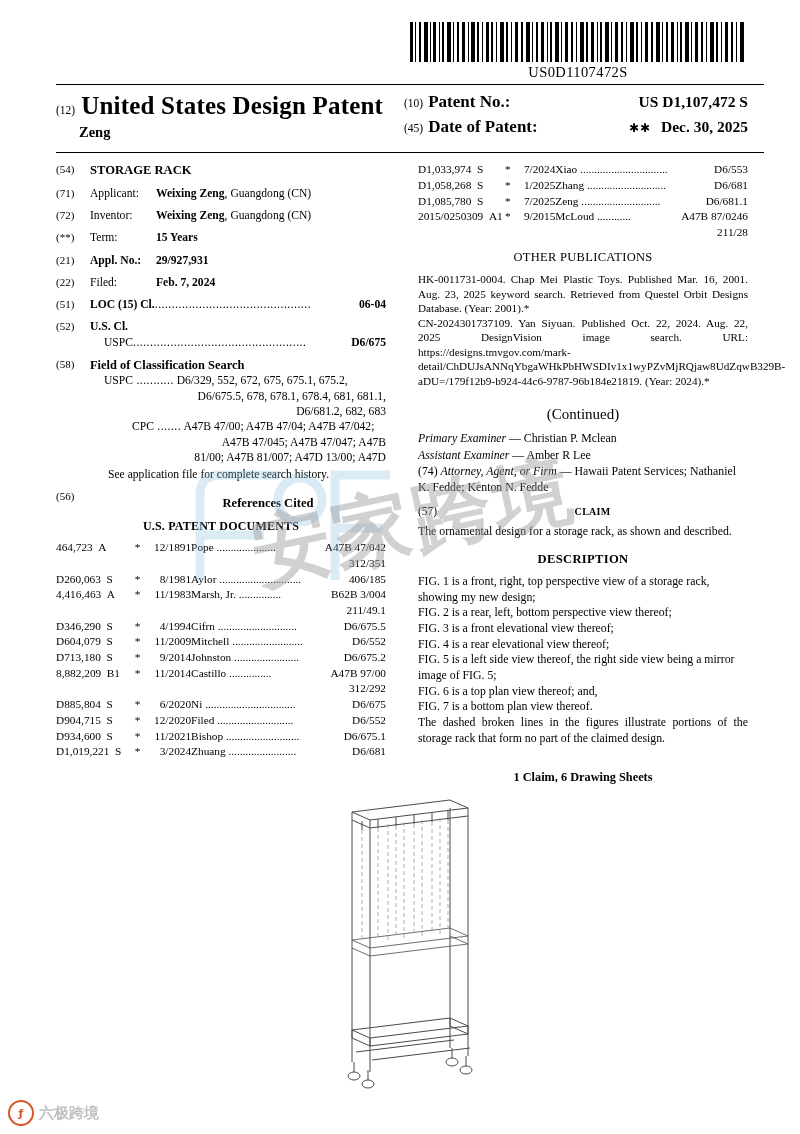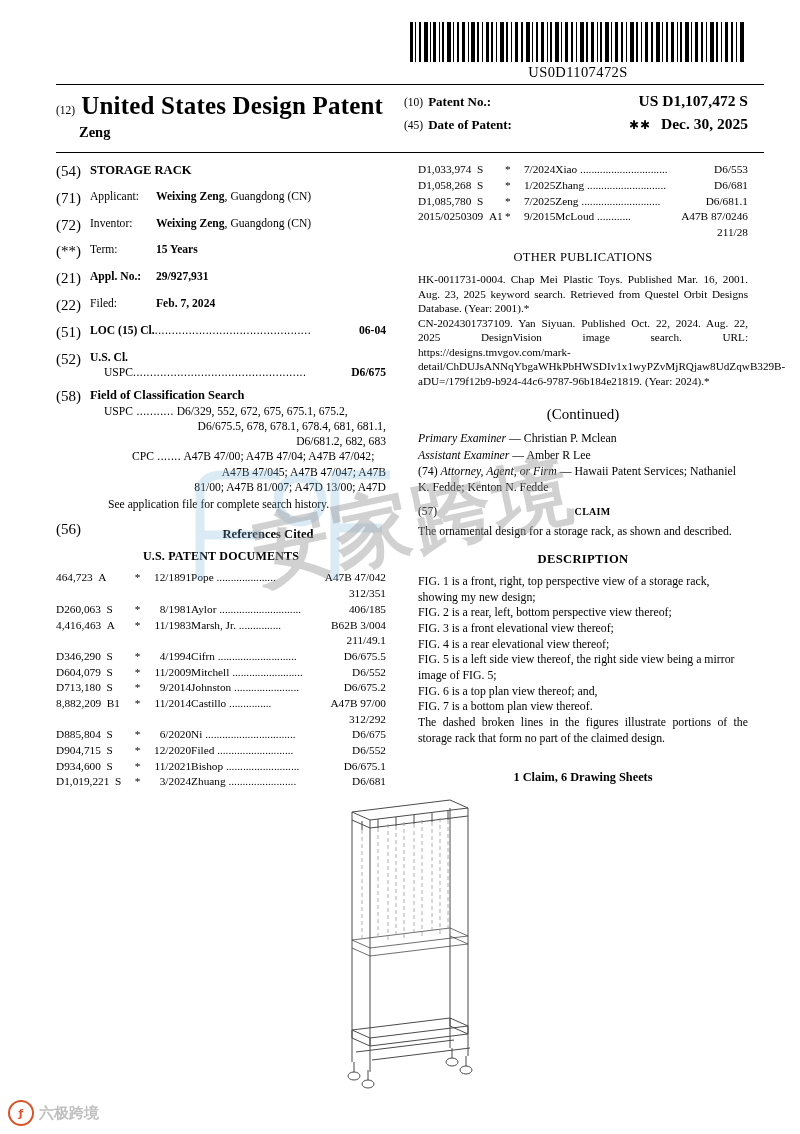--- a/index.html
+++ b/index.html
@@ -28,31 +28,31 @@
   .hdr-left { width:348px; }
   .hdr-right { width:344px; }
   .num { font-size:11.5px; }
   .title-main {
     font-family:"Liberation Serif", serif;
     font-size:25px; font-weight:bold; letter-spacing:0.2px;
     display:inline-block; margin-left:6px;
   }
   .inventor-line { font-size:14.5px; font-weight:bold; margin-left:23px; margin-top:4px; }
   .hdr-right .rrow { display:flex; align-items:baseline; margin-bottom:5px; }
-  .rlabel { font-size:13px; font-weight:bold; margin-left:5px; }
+  .rlabel { font-size:17px; font-weight:bold; margin-left:5px; }
   .rvalue { font-size:15.5px; font-weight:bold; margin-left:auto; }
   .stars { font-size:12px; margin-right:10px; letter-spacing:1px; }
   .hr-header { position:absolute; left:56px; right:52px; top:152px; border-top:1.6px solid #000; }
   
   .cols { position:absolute; top:162px; left:56px; width:692px; }
   .col { width:330px; font-size:11.6px; line-height:1.32; }
   .col-left { float:left; }
   .col-right { float:right; }
   .field { display:flex; margin-bottom:7px; }
-  .fnum { width:34px; flex:0 0 34px; font-size:15px; }
+  .fnum { width:34px; flex:0 0 34px; font-size:11px; }
   .fbody { flex:1; }
   .fbody b { font-weight:bold; }
   .bold { font-weight:bold; }
   .sect-title { font-weight:bold; font-size:12.4px; }
   .dots { letter-spacing:0.5px; }
   .right-align { text-align:right; }
   .refs-head { text-align:center; font-weight:bold; font-size:12.6px; margin:6px 0 3px 60px; }
   .usdocs-head { text-align:center; font-weight:bold; font-size:12px; margin:4px 0 5px 0; letter-spacing:0.2px; }
   table.cites { border-collapse:collapse; font-size:11.3px; width:100%; }
   table.cites td { padding:0.4px 0; vertical-align:top; white-space:nowrap; }

